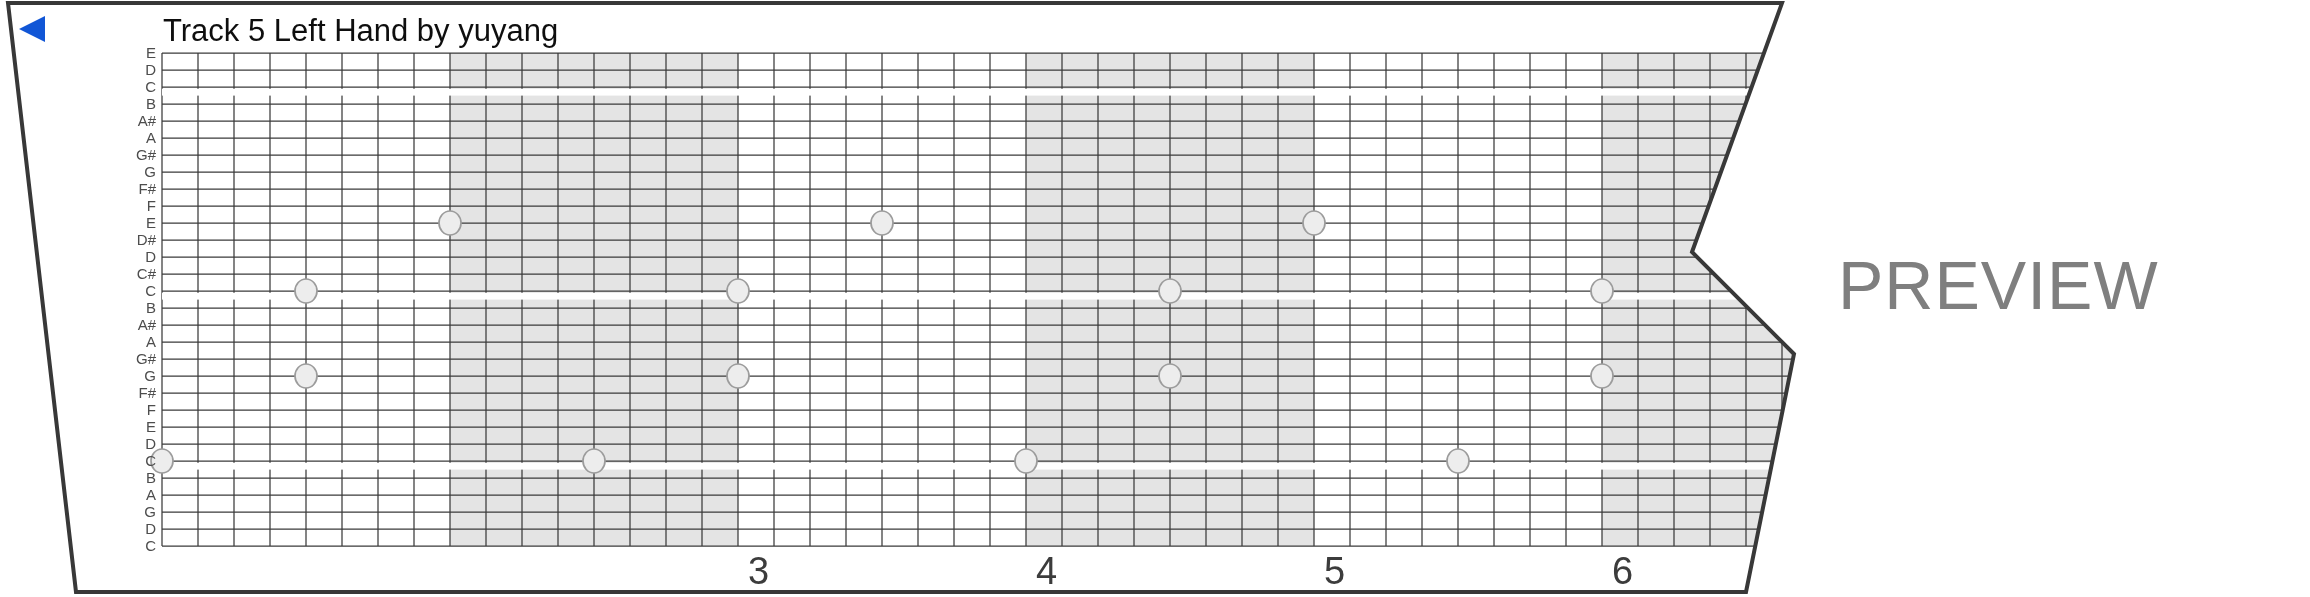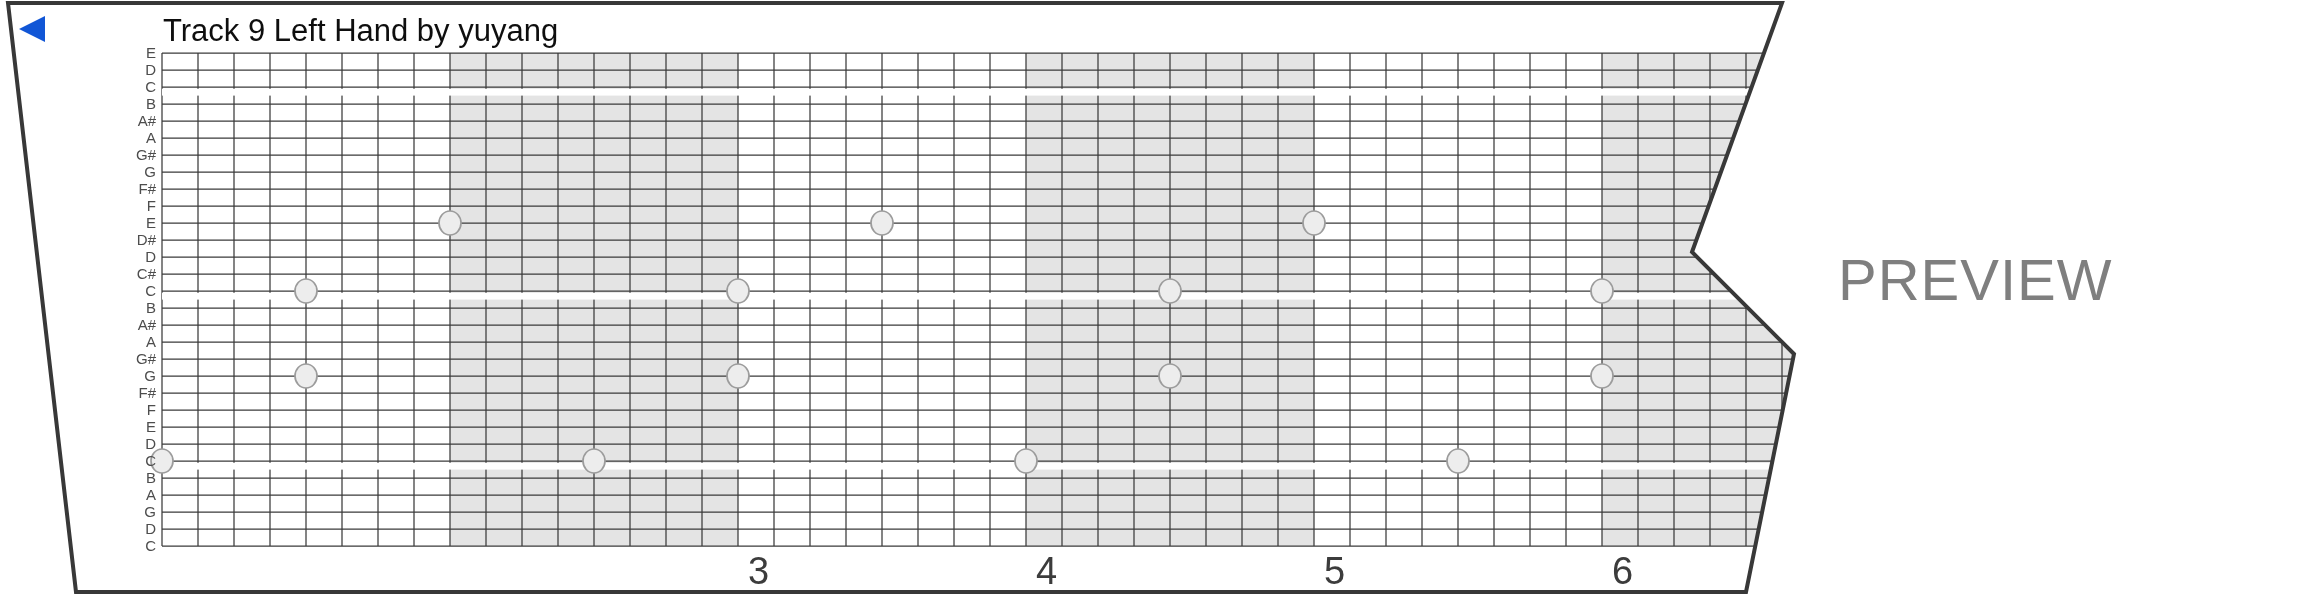--- a/index.html
+++ b/index.html
@@ -2,21 +2,21 @@
 <html><head>
 <meta charset="utf-8">
 <style>
   html,body{margin:0;padding:0;background:#fff;}
   body{width:2310px;height:597px;position:relative;overflow:hidden;
        font-family:"Liberation Sans", sans-serif;}
   .stage{position:absolute;left:0;top:0;width:2310px;height:597px;}
   svg{position:absolute;left:0;top:0;}
   .title{position:absolute;left:163px;top:13px;font-size:31px;color:#0e0e0e;white-space:nowrap;}
   .url{position:absolute;left:161px;top:554px;font-size:31px;color:#141414;white-space:nowrap;}
-  .preview{position:absolute;left:1838px;top:246px;font-size:58px;color:#7f7f7f;
+  .preview{position:absolute;left:1838px;top:246px;font-size:68px;color:#7f7f7f;
            letter-spacing:1px;white-space:nowrap;}
 </style>
 </head>
 <body>
 
 <div class="stage">
   <svg id="strip-svg" width="2310" height="597" viewBox="0 0 2310 597">
       <defs>
         <clipPath id="stripClip">
           <polygon points="8,3 1782,3 1692,252 1794,354 1746,592 76,592"></polygon>
@@ -152,15 +152,15 @@
       <text x="156" y="483" font-size="15" fill="#4d4d4d" text-anchor="end">B</text>
       <text x="156" y="500" font-size="15" fill="#4d4d4d" text-anchor="end">A</text>
       <text x="156" y="517" font-size="15" fill="#4d4d4d" text-anchor="end">G</text>
       <text x="156" y="534" font-size="15" fill="#4d4d4d" text-anchor="end">D</text>
       <text x="156" y="551" font-size="15" fill="#4d4d4d" text-anchor="end">C</text>
       <text x="748" y="584" font-size="38" fill="#3c3c3c">3</text>
       <text x="1036" y="584" font-size="38" fill="#3c3c3c">4</text>
       <text x="1324" y="584" font-size="38" fill="#3c3c3c">5</text>
       <text x="1612" y="584" font-size="38" fill="#3c3c3c">6</text>
     </svg>
-  <div class="title">Track 9 Left Hand by yuyang</div>
+  <div class="title">Track 5 Left Hand by yuyang</div>
   <div class="preview">PREVIEW</div>
 </div>
 
 </body></html>

